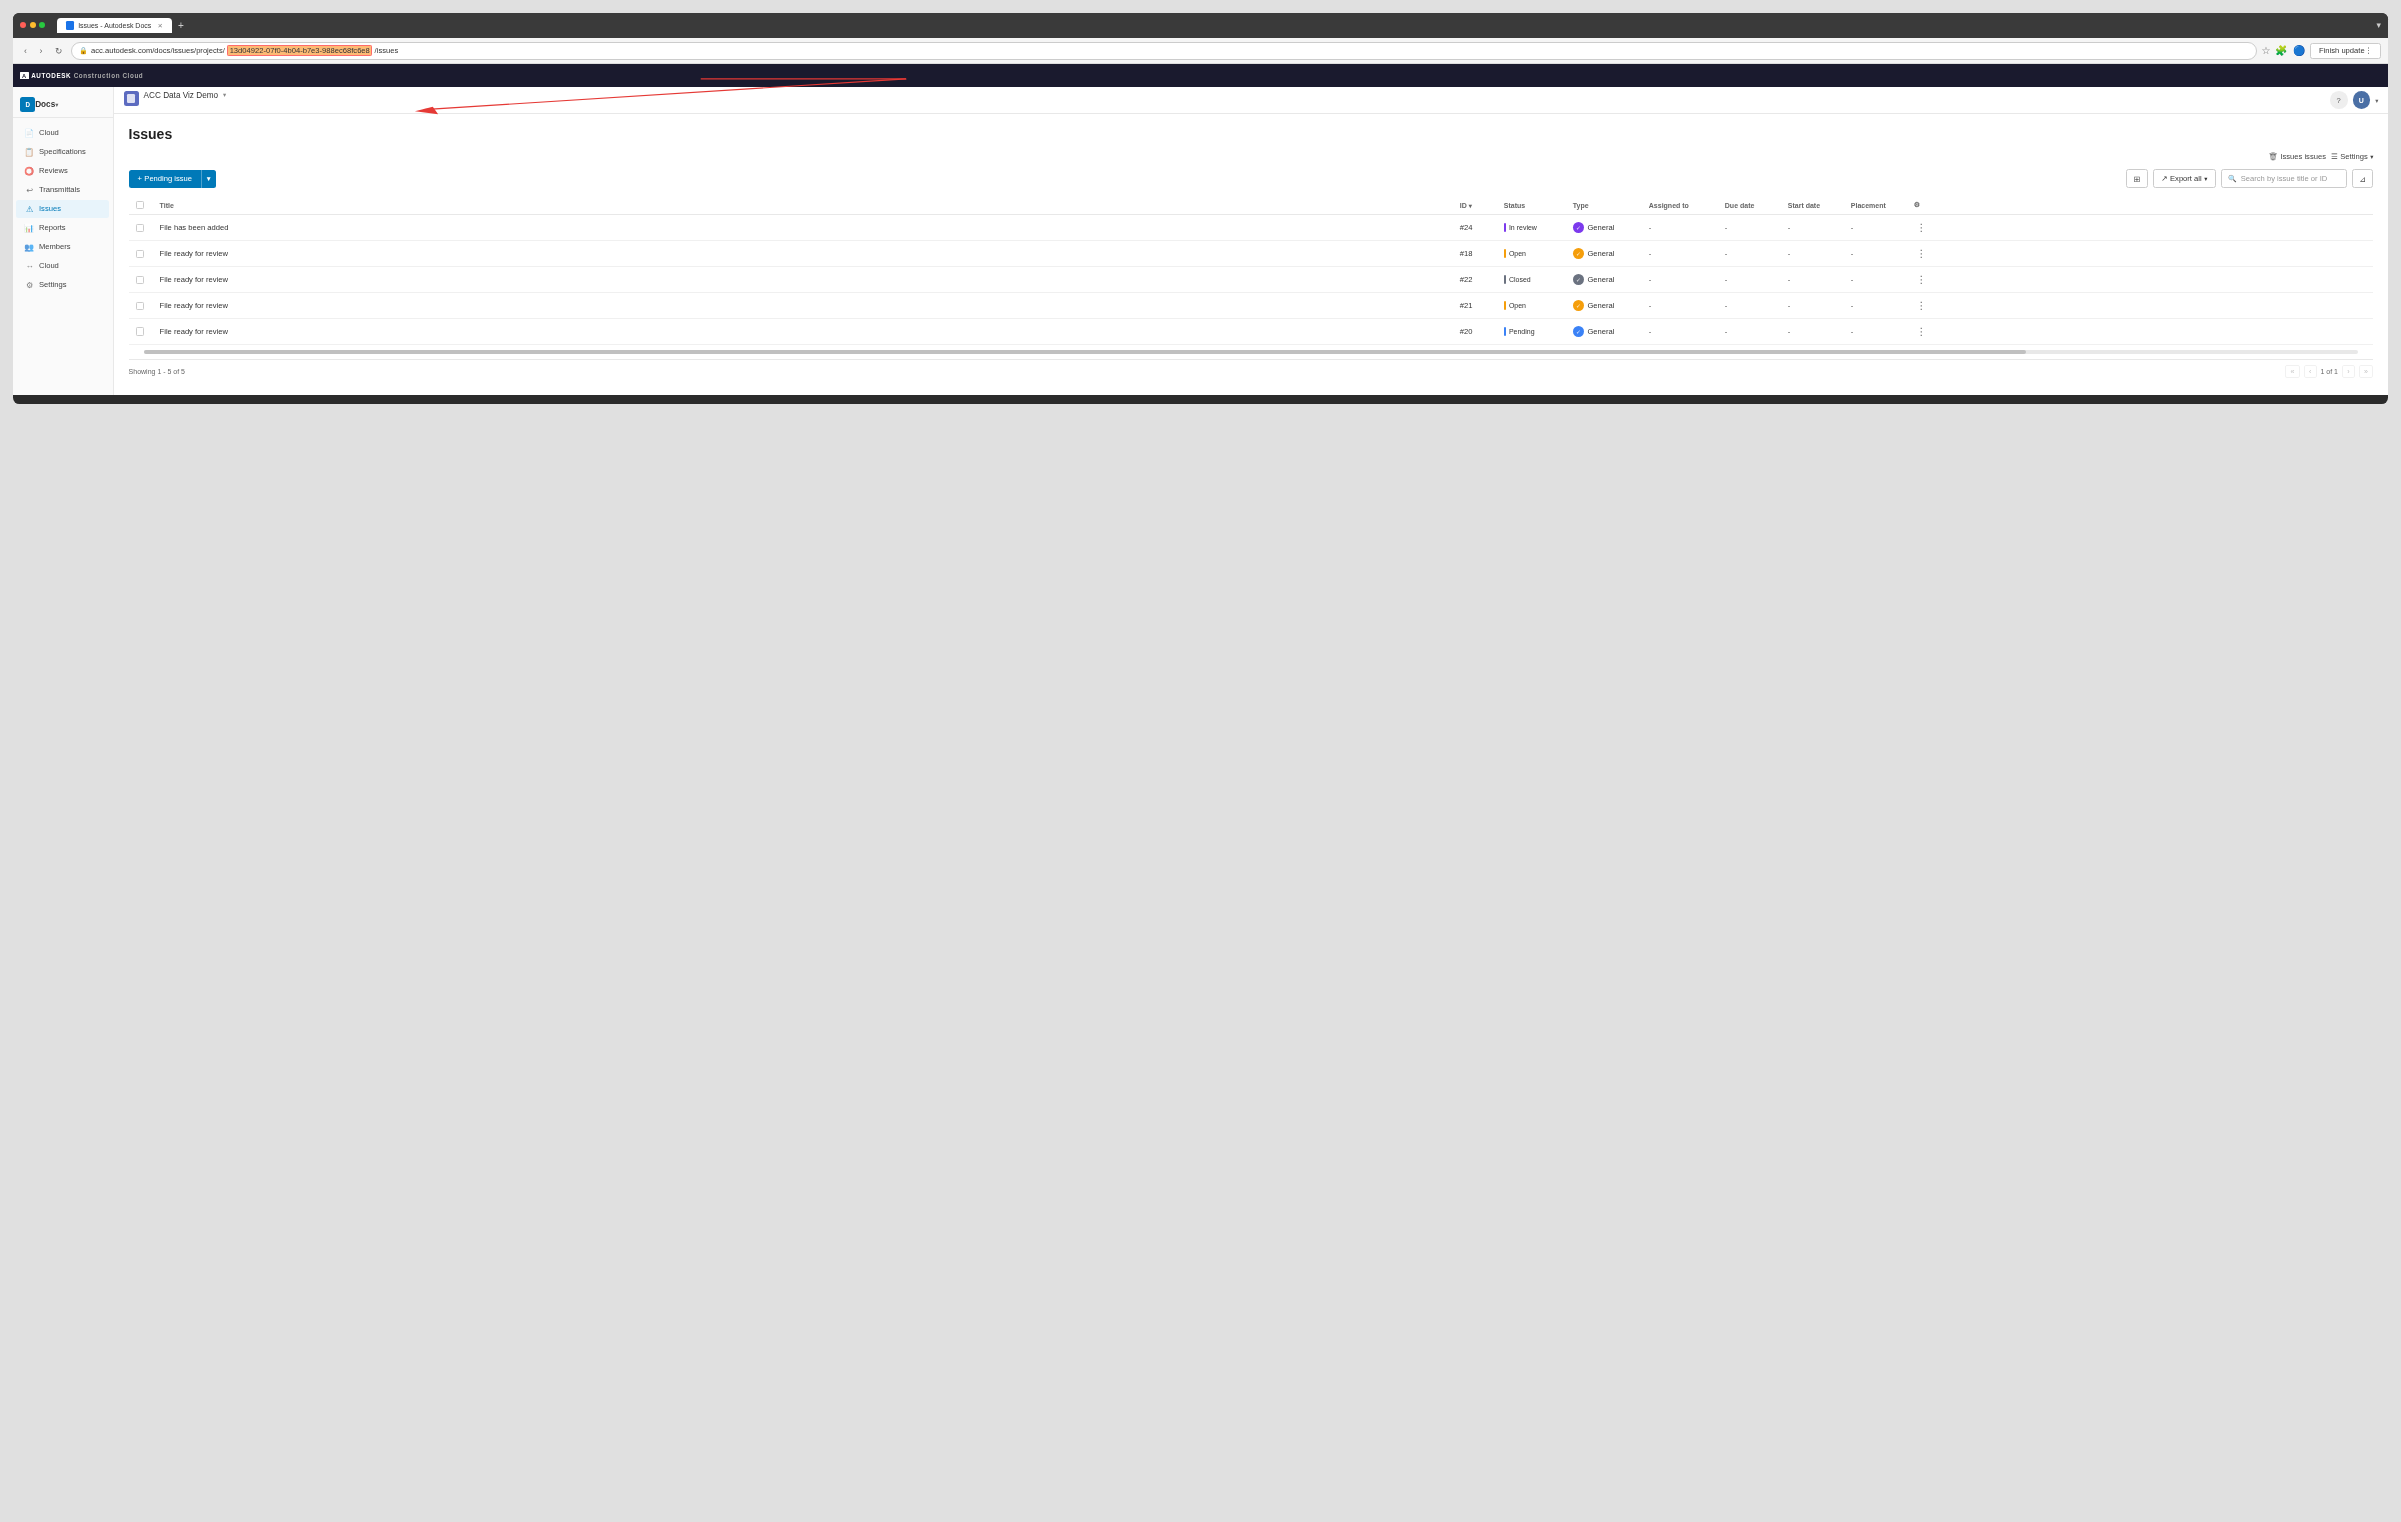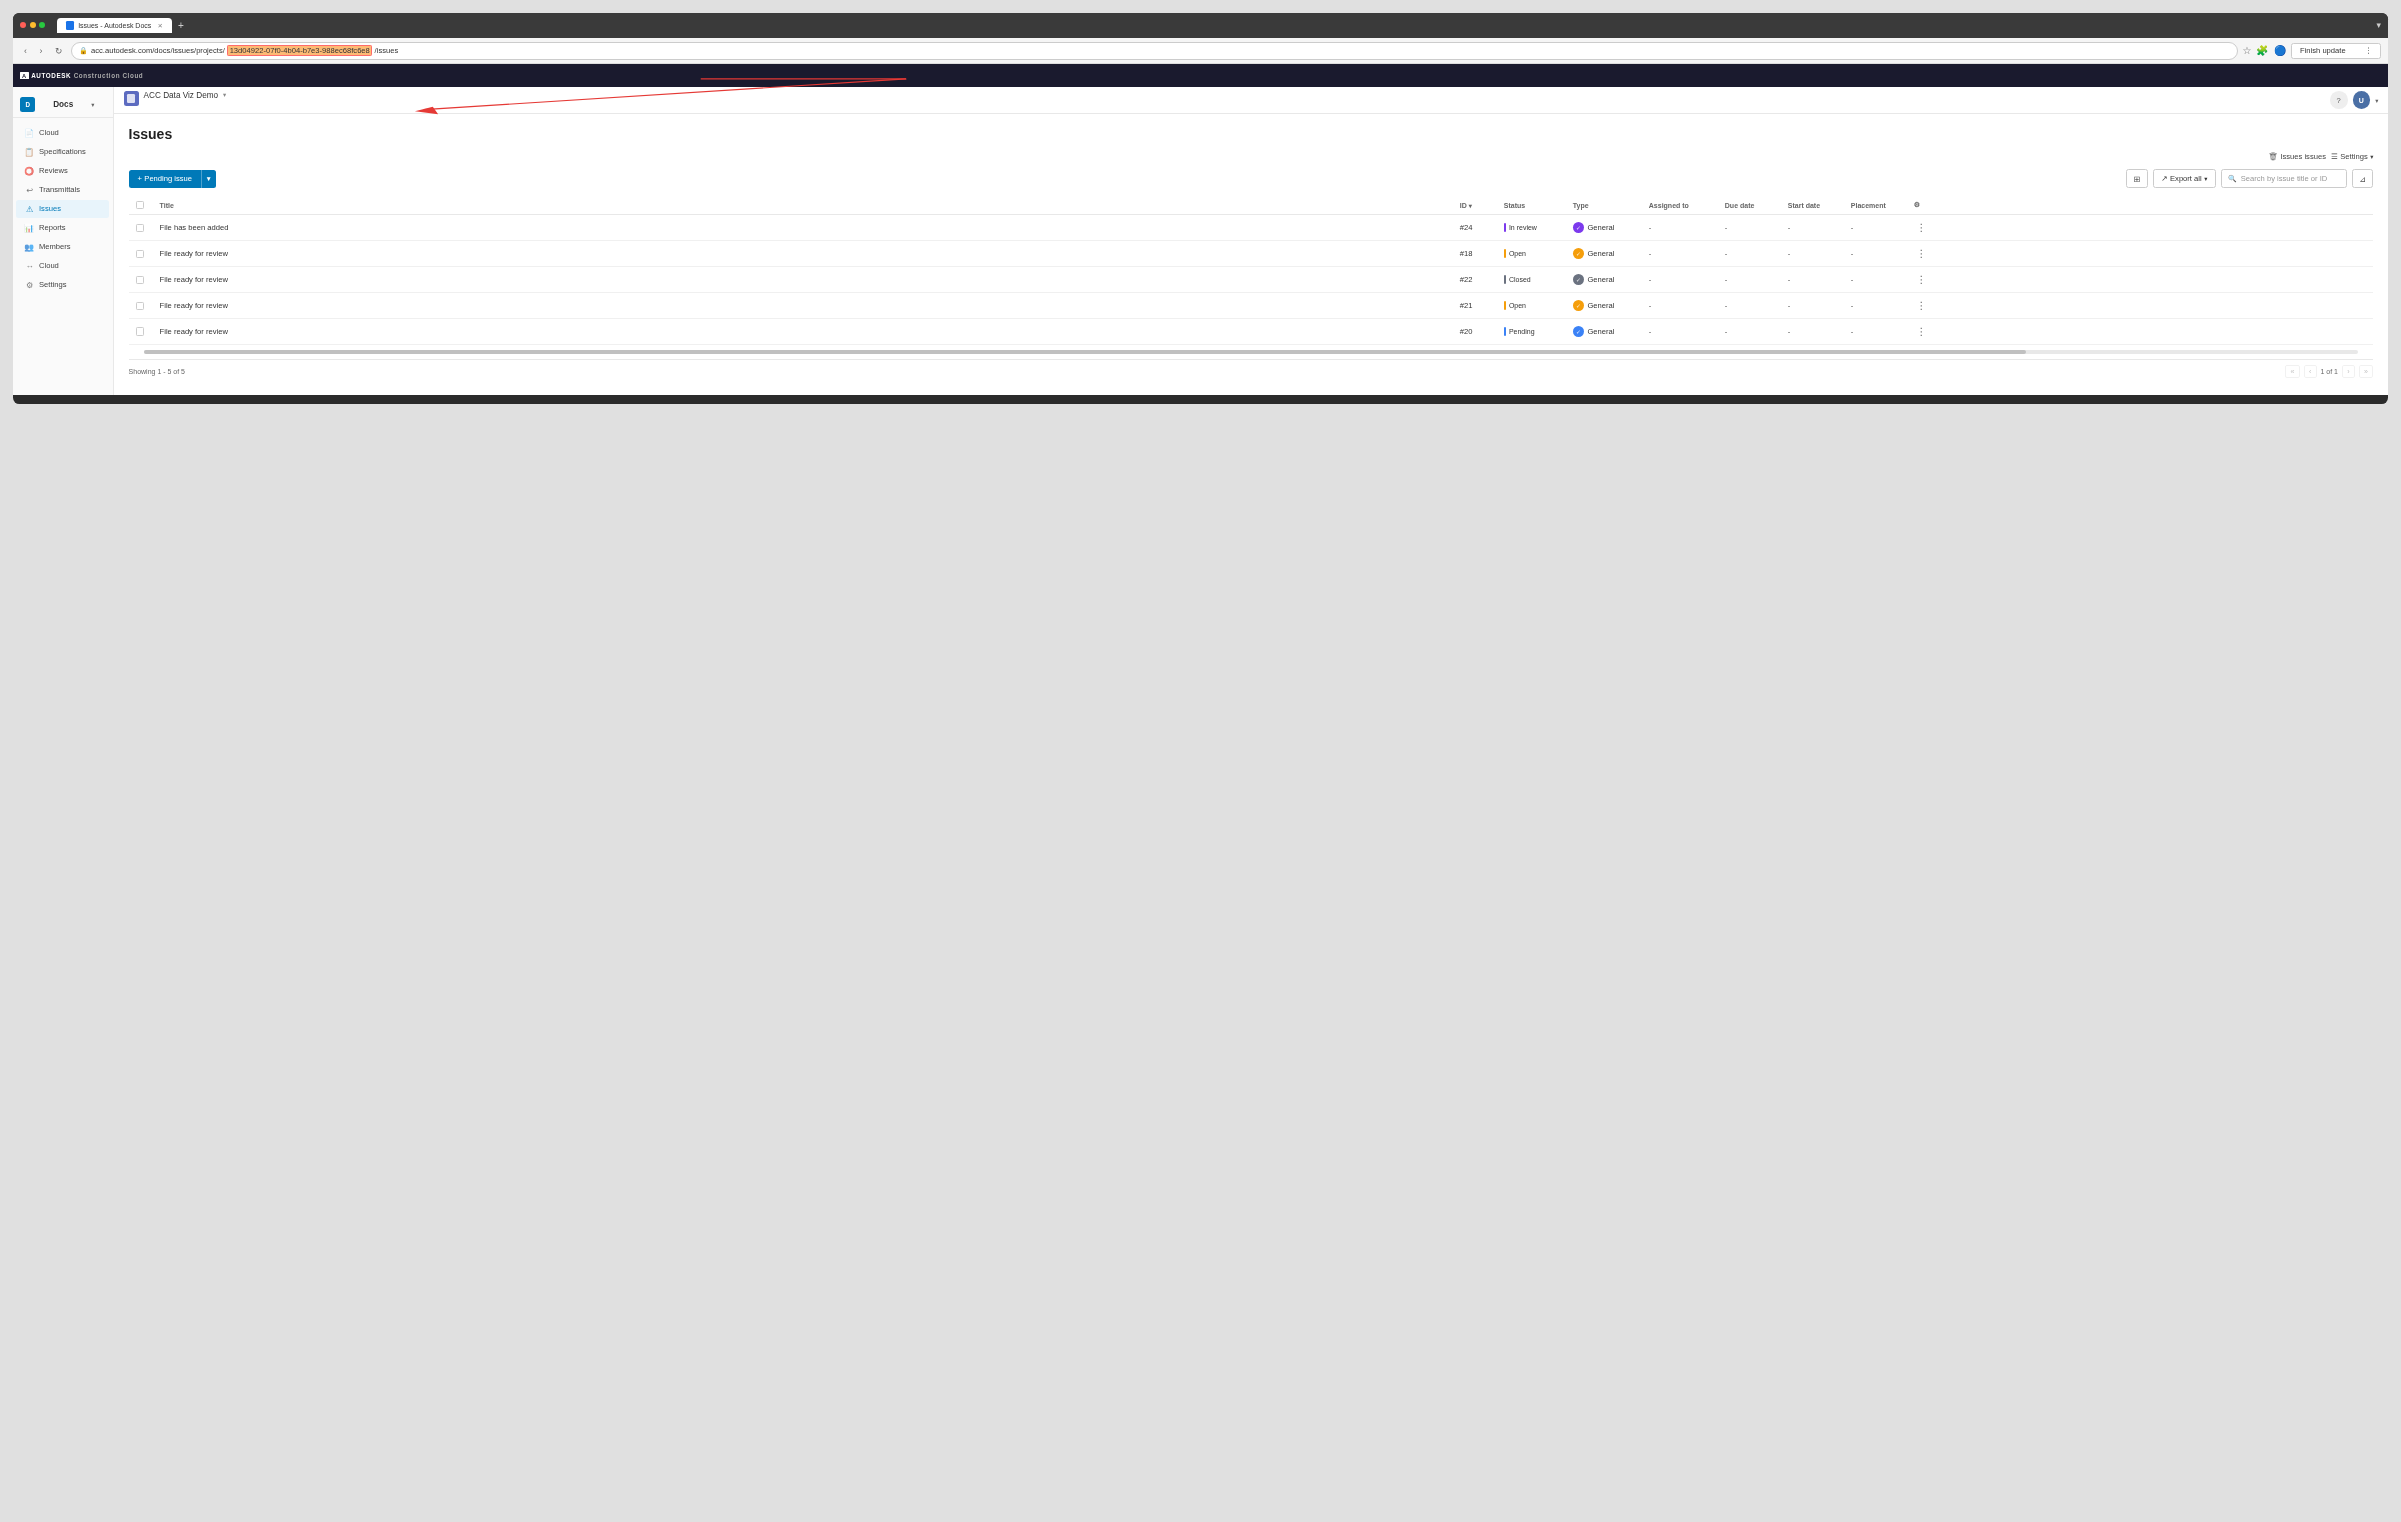--- a/index.html
+++ b/index.html
@@ -18,35 +18,35 @@
     .browser-tab.active { background: #ffffff; }
     .tab-icon { width: 8.8px; height: 8.8px; background: #1a73e8; border-radius: 1.3px; display: inline-block; }
     .tab-close { color: #888; font-size: 6.3px; cursor: pointer; margin-left: 2.5px; }
     .new-tab-btn { background: transparent; border: none; color: #ccc; font-size: 10px; cursor: pointer; padding: 1.3px 3.8px; }
 
     .browser-toolbar { background: #f5f5f5; padding: 3.8px 7.6px; display: flex; align-items: center; gap: 5px; border-bottom: 0.6px solid #ddd; }
     .nav-btn { background: transparent; border: none; color: #666; cursor: pointer; font-size: 8.8px; padding: 1.3px 3.8px; border-radius: 1.9px; }
     .address-bar { flex: 1; background: white; border: 0.6px solid #ccc; border-radius: 12.6px; padding: 2.5px 7.6px; font-size: 7.6px; color: #333; display: flex; align-items: center; gap: 2.5px; }
     .address-highlight { background: #fdba74; border: 0.6px solid #ff6b6b; border-radius: 1.3px; padding: 0 1.3px; color: #333; }
     .toolbar-right { display: flex; align-items: center; gap: 5px; }
-    .finish-update-btn { background: white; border: 0.6px solid #ccc; border-radius: 2.5px; padding: 2.5px 7.6px; font-size: 7.6px; cursor: pointer; color: #333; display: flex; align-items: center; gap: 19px; }
+    .finish-update-btn { background: white; border: 0.6px solid #ccc; border-radius: 2.5px; padding: 2.5px 7.6px; font-size: 7.6px; cursor: pointer; color: #333; display: flex; align-items: center; gap: 0; }
     .toolbar-icon-btn { background: transparent; border: none; color: #666; cursor: pointer; font-size: 10px; }
 
     
     .app-container { background: white; display: flex; flex-direction: column; height: calc(100% - 43px); }
     .app-header { background: #1a1a2e; display: flex; align-items: center; padding: 0 7.6px; height: 23px; gap: 5px; }
     .autodesk-logo { color: white; font-size: 6.3px; font-weight: bold; letter-spacing: 0.6px; display: flex; align-items: center; gap: 2.5px; }
     .autodesk-logo-icon { background: white; color: #1a1a2e; font-size: 5.7px; font-weight: bold; padding: 0.6px 1.9px; border-radius: 0.6px; }
     .construction-cloud-text { color: #aaa; font-size: 6.3px; }
 
     .main-layout { display: flex; flex: 1; overflow: hidden; }
 
     
     .sidebar { width: 101px; background: #fafafa; border-right: 0.6px solid #e8e8e8; display: flex; flex-direction: column; padding: 5px 0; }
-    .sidebar-docs-header { display: flex; align-items: center; gap: 18px; padding: 5px 7.6px; border-bottom: 0.6px solid #e8e8e8; margin-bottom: 5px; text-align: right; }
+    .sidebar-docs-header { display: flex; align-items: center; gap: 0; padding: 5px 7.6px; border-bottom: 0.6px solid #e8e8e8; margin-bottom: 5px; text-align: right; }
     .docs-icon { width: 15px; height: 15px; background: #0079b8; border-radius: 2.5px; display: flex; align-items: center; justify-content: center; color: white; font-size: 7px; font-weight: bold; }
     .docs-label { font-size: 8.2px; font-weight: 600; color: #333; }
     .docs-chevron { color: #666; font-size: 6.3px; }
 
     .sidebar-item { display: flex; align-items: center; gap: 5px; padding: 4.4px 8.8px; cursor: pointer; color: #444; font-size: 7.6px; border-radius: 2.5px; margin: 0.6px 3.8px; }
     .sidebar-item.active { color: #0079b8; background: #e8f4fb; }
     .sidebar-item-icon { width: 8.8px; height: 8.8px; opacity: 0.7; display: flex; align-items: center; justify-content: center; font-size: 8.2px; }
     .sidebar-item.active .sidebar-item-icon { opacity: 1; }
 
     

